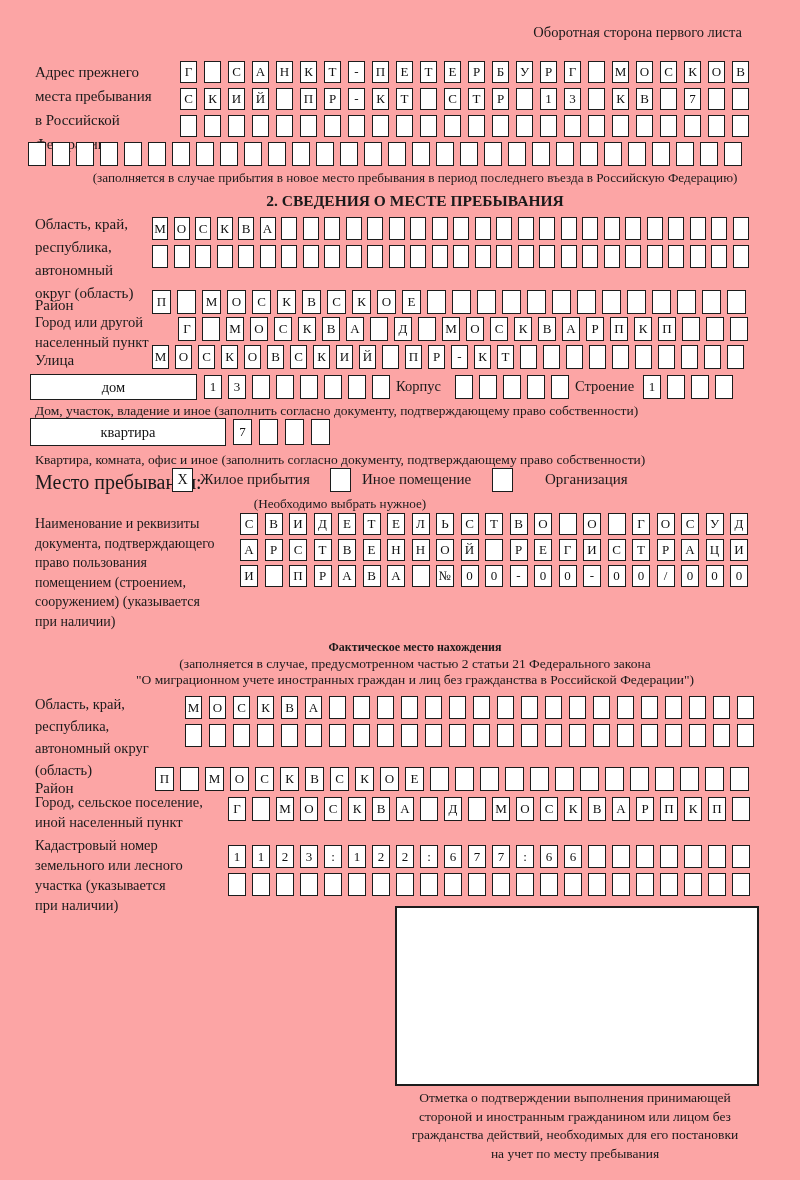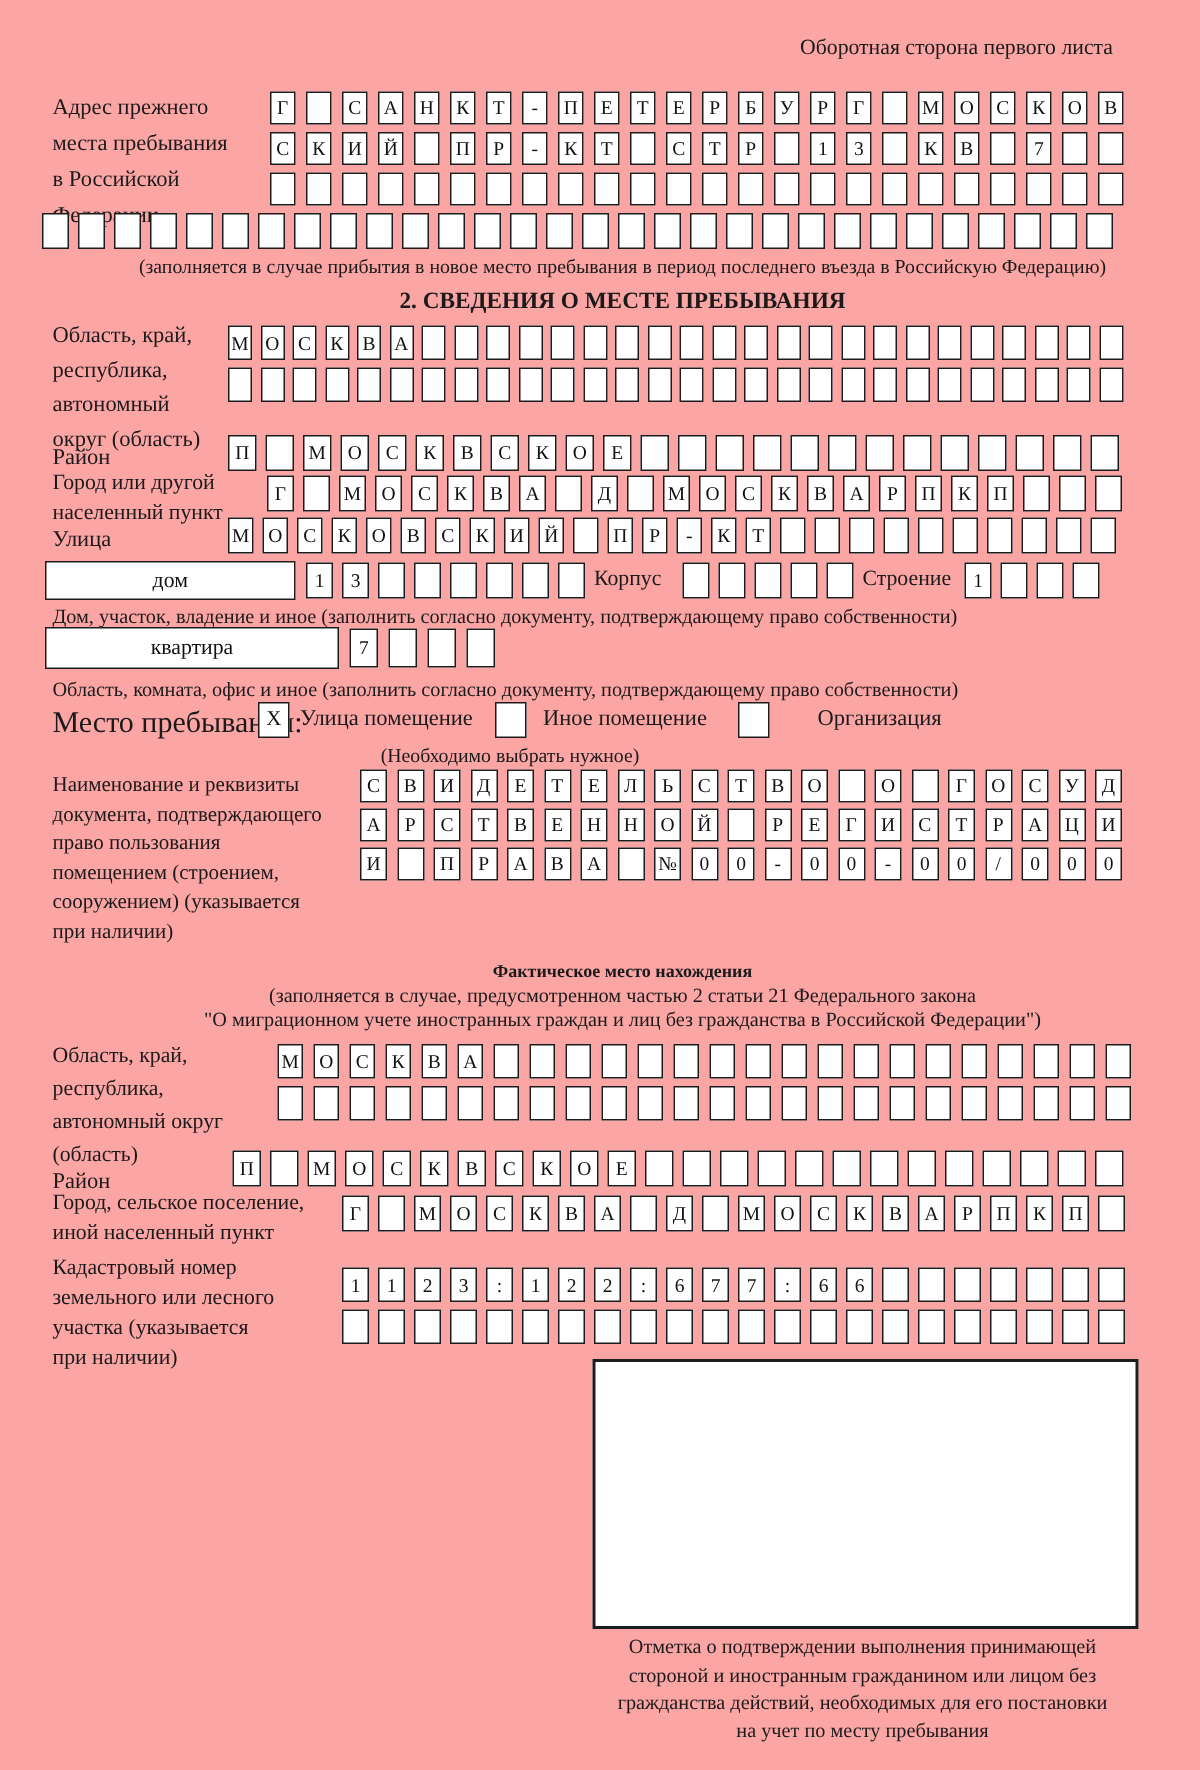--- a/index.html
+++ b/index.html
@@ -335,25 +335,25 @@
     </div>
   <div class="cap" style="left:35px;top:403px;font-size:13.5px;">Дом, участок, владение и иное (заполнить согласно документу, подтверждающему право собственности)</div>
 
   <div class="widebox" style="left:30px;top:418px;width:196px;height:28px;">квартира</div>
   <div class="boxrow" style="left:233px;top:419px;--w:19px;--g:7px;--h:26px;">
       <span class="cell">7</span>
       <span class="cell"></span>
       <span class="cell"></span>
       <span class="cell"></span>
     </div>
-  <div class="cap" style="left:35px;top:452px;font-size:13.5px;">Область, комната, офис и иное (заполнить согласно документу, подтверждающему право собственности)</div>
+  <div class="cap" style="left:35px;top:452px;font-size:13.5px;">Квартира, комната, офис и иное (заполнить согласно документу, подтверждающему право собственности)</div>
 
   <div class="abs" style="left:35px;top:471px;font-size:20px;">Место пребывания:</div>
   <div class="chk" style="left:172px;top:468px;">X</div>
-  <div class="abs" style="left:200px;top:471px;font-size:15px;">Улица помещение</div>
+  <div class="abs" style="left:200px;top:471px;font-size:15px;">Жилое прибытия</div>
   <div class="chk" style="left:330px;top:468px;"></div>
   <div class="abs" style="left:362px;top:471px;font-size:15px;">Иное помещение</div>
   <div class="chk" style="left:492px;top:468px;"></div>
   <div class="abs" style="left:545px;top:471px;font-size:15px;">Организация</div>
   <div class="cap" style="left:180px;top:496px;width:320px;text-align:center;">(Необходимо выбрать нужное)</div>
 
   <div class="lbl" style="left:35px;top:514px;line-height:19.5px;font-size:14px;">Наименование и реквизиты
 документа, подтверждающего
 право пользования
 помещением (строением,

